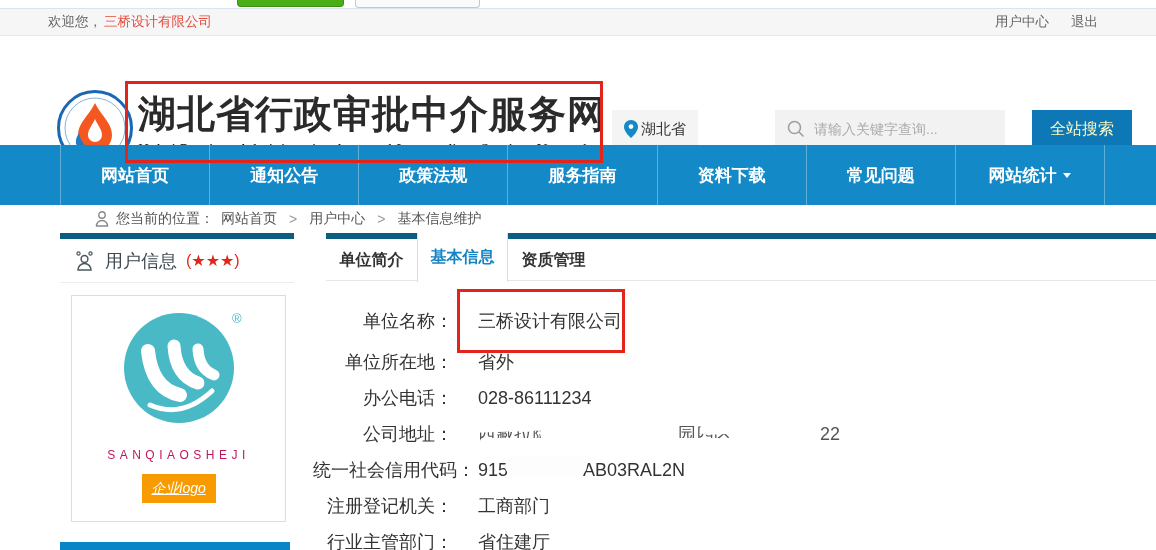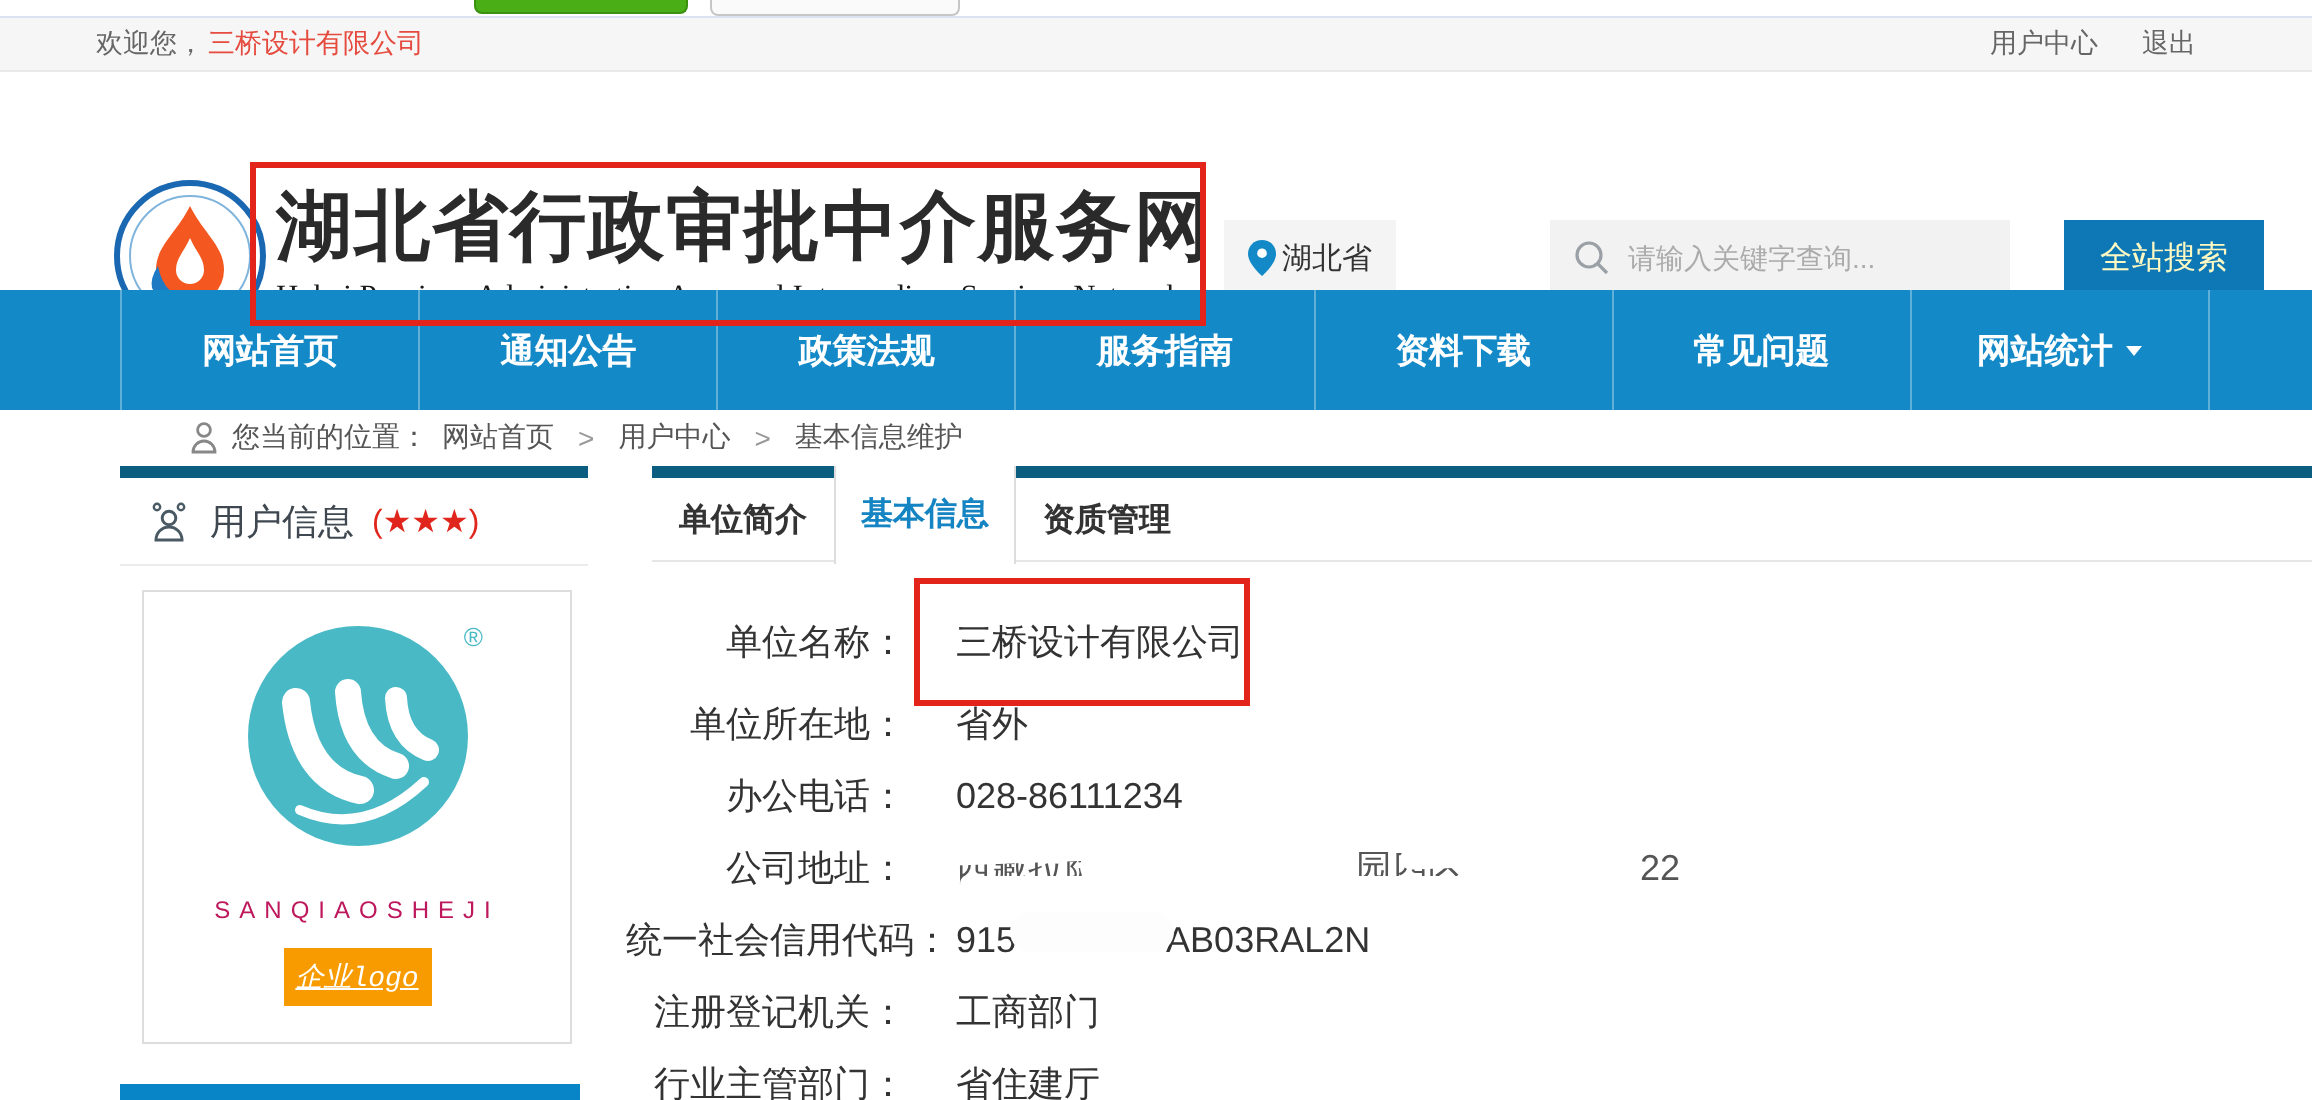--- a/index.html
+++ b/index.html
@@ -69,21 +69,21 @@
   .side-head .t { font-size:18px; color:#3f4850; }
   .side-head .stars { font-size:16px; color:#e0261c; }
   .logo-card { margin:12px auto 0 11px; width:215px; height:227px; border:1px solid #ddd;
     display:flex; flex-direction:column; align-items:center; }
   .wave-wrap { position:relative; margin-top:13px; width:130px; height:118px; }
   .wave-reg { position:absolute; right:2px; top:2px; font-size:13px; color:#4ab9c6; }
   .logo-name { font-size:25px; font-weight:bold; color:#333; letter-spacing:5px; margin-top:4px; }
   .logo-latin { font-size:12px; color:#be185d; letter-spacing:4.5px; margin-top:21px; }
   .logo-btn { margin-top:12px; width:74px; height:29px; background:#f89b00; color:#fff;
     font-size:14px; font-style:italic; text-decoration:underline; display:flex; align-items:center;
-    justify-content:center; cursor:pointer;font-family:Liberation Mono, monospace; }
+    justify-content:center; cursor:pointer; }
   .side-bottom-bar { position:absolute; left:60px; top:542px; width:230px; height:8px; background:#0885c6; }
 
   
   .tabrow { position:absolute; left:326px; top:239px; width:830px; height:42px; border-bottom:1px solid #e6e6e6; }
   .tabs { display:flex; height:42px; }
   .tab { width:91px; display:flex; align-items:center; justify-content:center; font-size:16px;
     font-weight:bold; color:#333; cursor:pointer; }
   .tab.active { position:relative; top:-6px; height:49px; background:#fff;
     border-left:1px solid #ddd; border-right:1px solid #ddd; color:#1584c2; z-index:2; }
 

